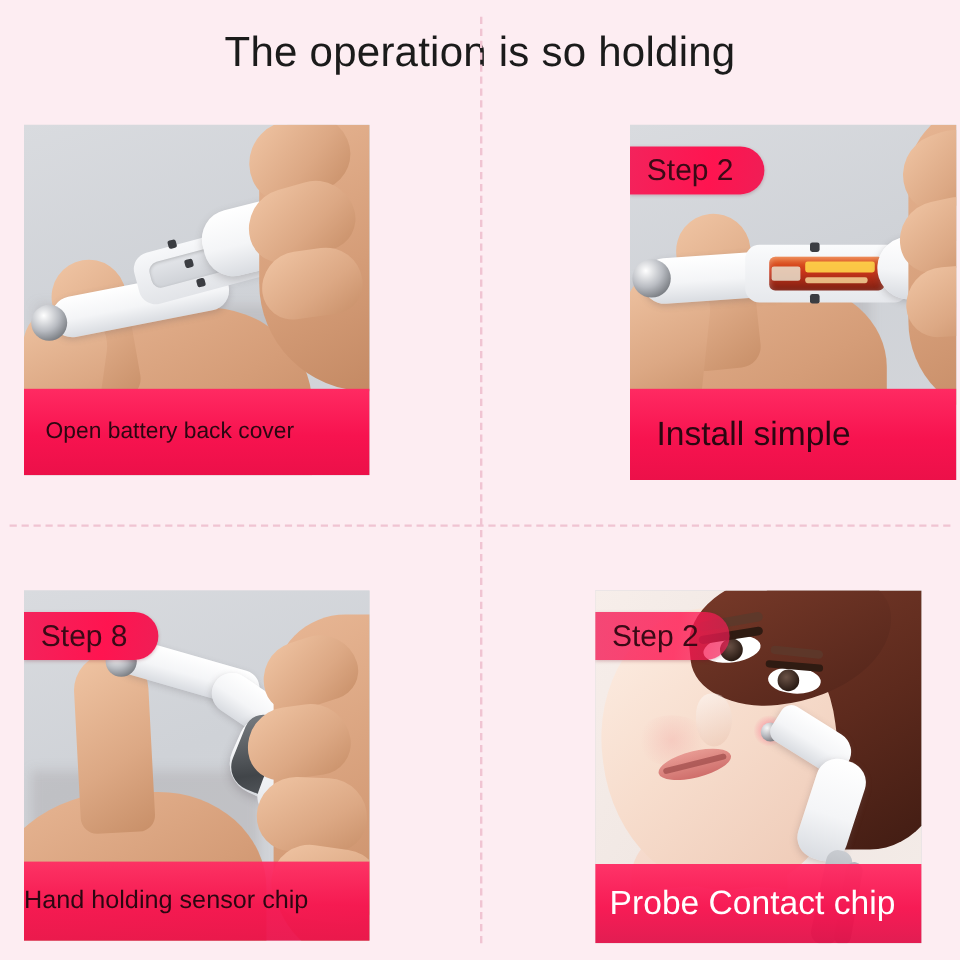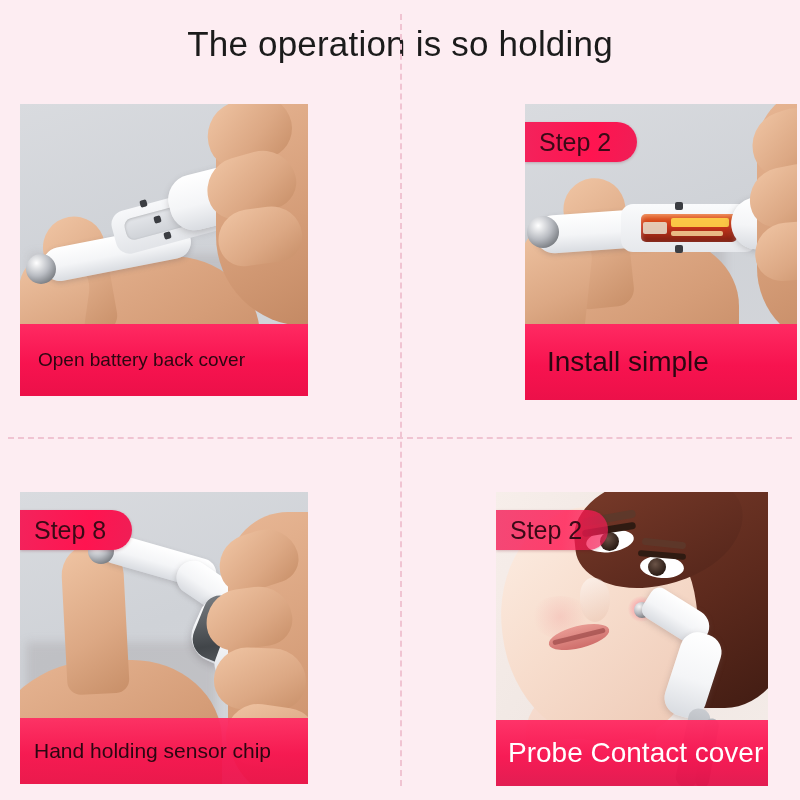--- a/index.html
+++ b/index.html
@@ -136,21 +136,20 @@
     padding-left: 18px;
     font-size: 19px;
   }
   #panel-2 .caption-bar {
     height: 76px;
     padding-left: 22px;
     font-size: 28px;
   }
   #panel-3 .caption-bar {
     height: 66px;
-    padding-left: 14px;
     font-size: 21px;
     background: linear-gradient(180deg, rgba(255,42,98,0.93) 0%, rgba(247,19,79,0.95) 55%, rgba(236,16,73,0.93) 100%);
   }
   #panel-4 .caption-bar {
     height: 66px;
     padding-left: 12px;
     font-size: 28px;
     color: #ffffff;
     background: linear-gradient(180deg, rgba(255,42,98,0.95) 0%, rgba(247,19,79,0.96) 55%, rgba(225,18,74,0.95) 100%);
   }
@@ -280,14 +279,14 @@
     <div style="position:absolute; left:34px; top:104px; width:60px; height:42px; border-radius:50%; background:radial-gradient(circle,rgba(240,150,150,0.28) 0%,rgba(240,150,150,0) 72%);"></div>
 
     <div style="position:absolute; left:132px; top:104px; width:26px; height:26px; border-radius:50%; background:radial-gradient(circle,rgba(255,60,110,0.5) 0%,rgba(255,60,110,0) 72%);"></div>
     <div class="metal" style="left:138px; top:110px; width:16px; height:16px; border-radius:50%;"></div>
     <div class="device" style="left:146px; top:108px; width:70px; height:34px; border-radius:10px 18px 18px 10px; transform:rotate(32deg); box-shadow:0 2px 6px rgba(120,100,100,0.3);"></div>
     <div class="device" style="left:176px; top:140px; width:42px; height:86px; border-radius:18px; transform:rotate(18deg); box-shadow:0 2px 6px rgba(120,100,100,0.28);"></div>
     <div style="position:absolute; left:186px; top:216px; width:22px; height:80px; border-radius:10px; transform:rotate(12deg); background:linear-gradient(180deg,#c9ccd1 0%,#8d9197 100%);"></div>
     <div style="position:absolute; left:204px; top:226px; width:14px; height:70px; border-radius:8px; transform:rotate(10deg); background:linear-gradient(180deg,#b5b9bf 0%,#7c8086 100%);"></div>
   </div>
   <div class="step-badge">Step 2</div>
-  <div class="caption-bar">Probe Contact cover</div>
+  <div class="caption-bar">Probe Contact chip</div>
 </div>
 
 </body></html>

